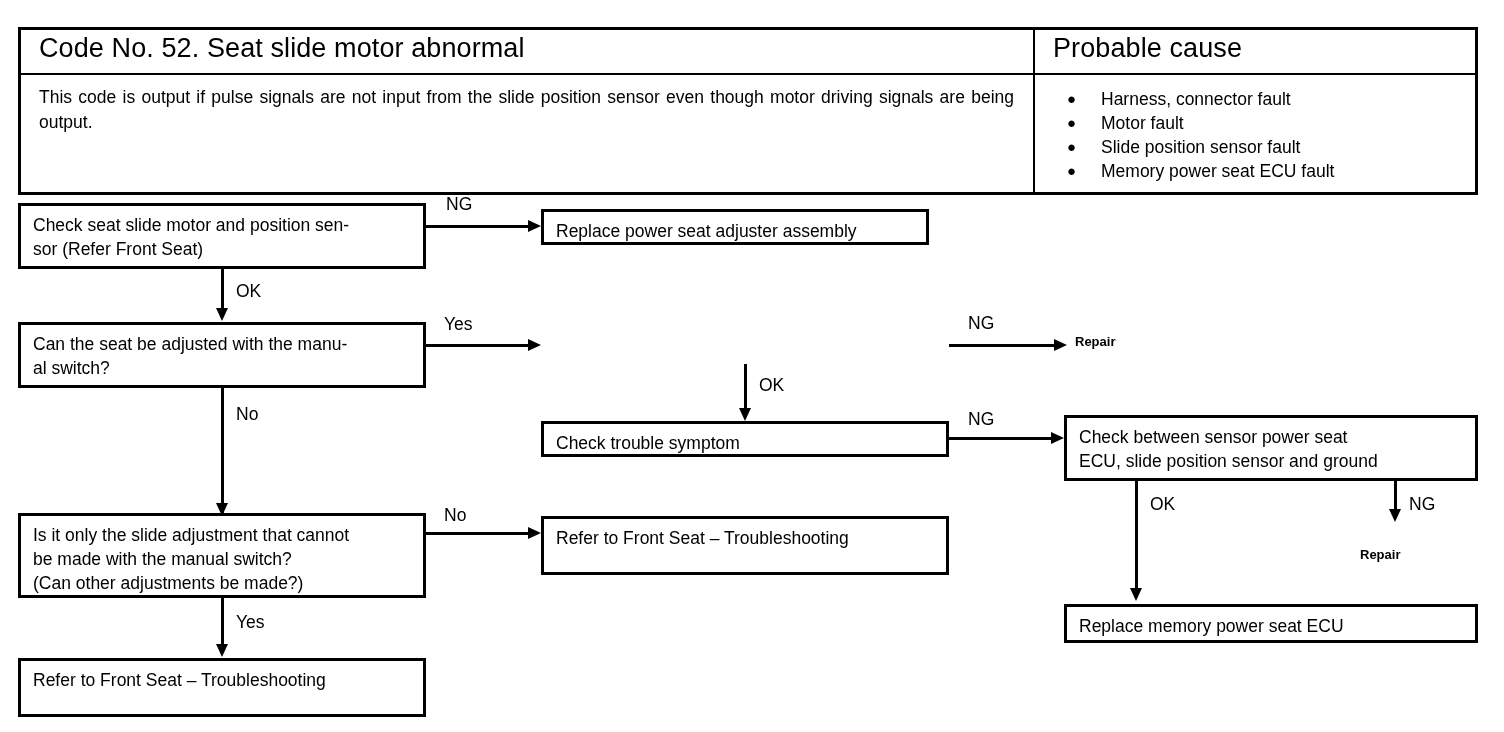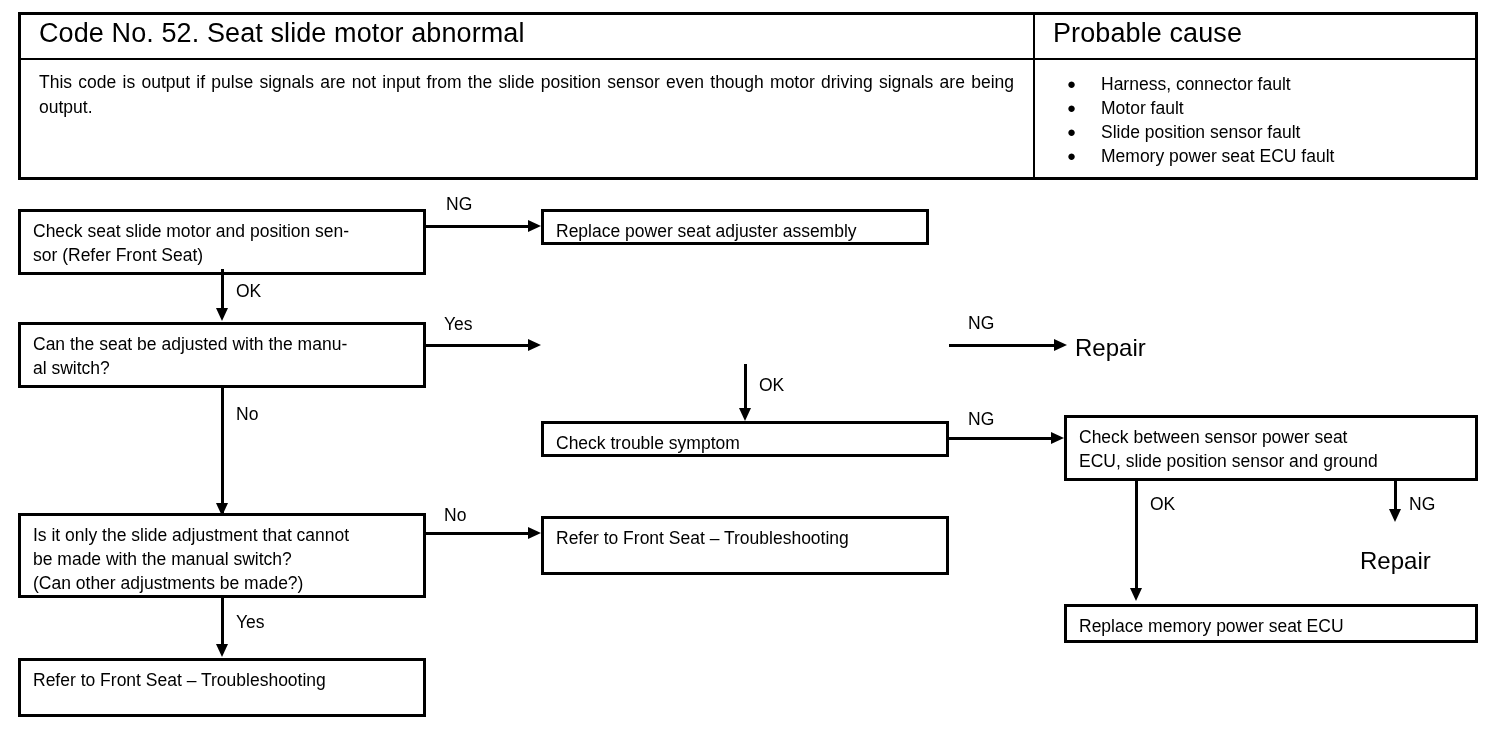--- a/index.html
+++ b/index.html
@@ -19,21 +19,21 @@
     position: absolute;
     left: 0; top: 0;
     width: 1504px;
     height: 732px;
   }
 
   
   .info-table {
     position: absolute;
     left: 18px;
-    top: 12px;
+    top: 27px;
     width: 1460px;
     height: 168px;
     border: 3px solid #000;
     box-sizing: border-box;
     padding-left: 11px;
   }
   .info-table .vdiv {
     position: absolute;
     left: 1012px;
     top: 0;
@@ -110,22 +110,22 @@
     right: 8px;
     font-size: 17.5px;
     line-height: 24px;
   }
   .fbox.spaced .txt {
     text-align: justify;
     text-align-last: left;
   }
   .plain-label {
     position: absolute;
-    font-size: 24px;
-    font-weight: normal;
+    font-size: 13px;
+    font-weight: bold;
     white-space: nowrap;
   }
 
   
   .vline {
     position: absolute;
     width: 3px;
     background: #000;
   }
   .hline {
@@ -183,21 +183,21 @@
         <span class="bullet">●</span>
         <span>Slide position sensor fault</span>
       </div>
       <div class="cause-item">
         <span class="bullet">●</span>
         <span>Memory power seat ECU fault</span>
       </div>
     </div>
   </div>
 
-  <div class="fbox spaced" style="left:18px; top:203px; width:408px; height:66px;margin-top:6px;">
+  <div class="fbox spaced" style="left:18px; top:203px; width:408px; height:66px;">
     <div class="txt">
       <div>Check seat slide motor and position sen-</div>
       <div>sor (Refer Front Seat)</div>
     </div>
   </div>
 
   <div class="hline" style="left:426px; top:225px; width:102px;"></div>
   <div class="arrow-right" style="left:528px; top:220px;"></div>
   <div class="edge-label" style="left:446px; top:194px;">NG</div>
 

